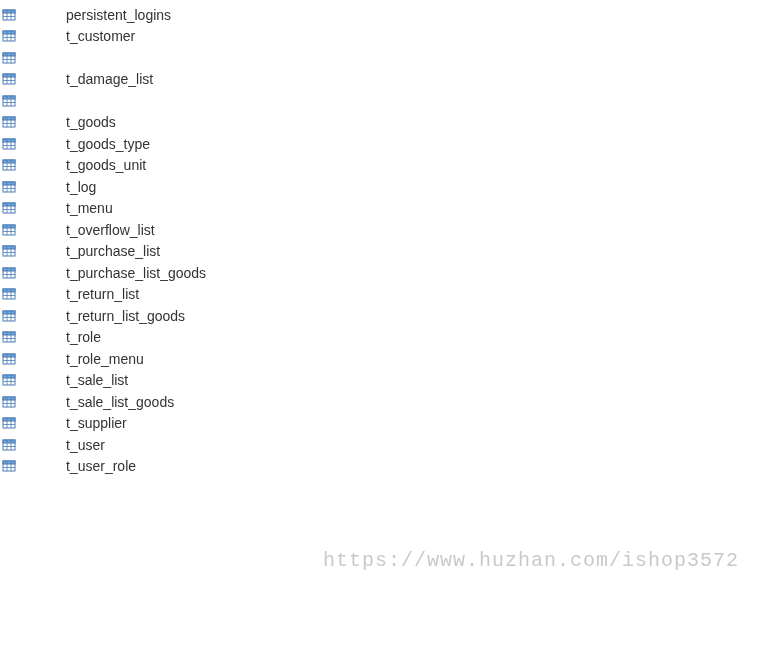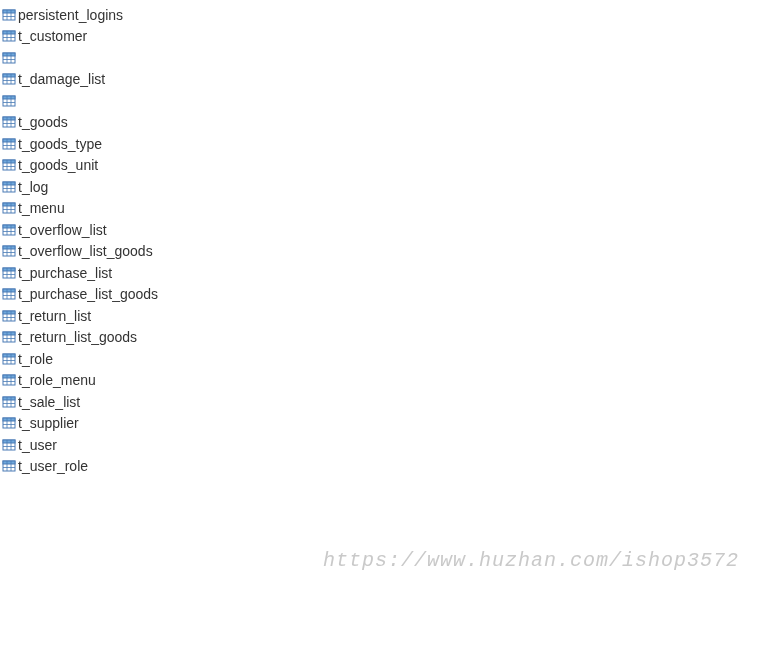--- a/index.html
+++ b/index.html
@@ -27,28 +27,28 @@
       height: 14px;
       margin-right: 2px;
       flex-shrink: 0;
     }
     .table-icon svg {
       display: block;
     }
     .table-label {
       color: #333;
       white-space: nowrap;
+      margin-left: 48px;
     }
     .watermark {
       position: absolute;
       bottom: 80px;
       right: 30px;
       font-family: "Courier New", monospace;
       font-size: 20px;
-      font-style: italic;
       color: #c9c9c9;
       letter-spacing: 1px;
       pointer-events: none;
       user-select: none;
     }
   </style>
 </head>
 <body>
 
 <div class="table-list" id="table-container">
@@ -185,32 +185,20 @@
     <div class="table-row">
       <span class="table-icon">
         <svg width="14" height="14" viewBox="0 0 14 14">
           <rect x="1" y="2" width="12" height="10" fill="#ffffff" stroke="#4a7bb5" stroke-width="1"></rect>
           <rect x="1" y="2" width="12" height="3" fill="#6fa8dc" stroke="#4a7bb5" stroke-width="1"></rect>
           <line x1="5" y1="2" x2="5" y2="12" stroke="#4a7bb5" stroke-width="0.8"></line>
           <line x1="9" y1="2" x2="9" y2="12" stroke="#4a7bb5" stroke-width="0.8"></line>
           <line x1="1" y1="8.5" x2="13" y2="8.5" stroke="#4a7bb5" stroke-width="0.8"></line>
         </svg>
       </span>
-      <span class="table-label">t_overflow_list_goods</span>
-    </div>
-    <div class="table-row">
-      <span class="table-icon">
-        <svg width="14" height="14" viewBox="0 0 14 14">
-          <rect x="1" y="2" width="12" height="10" fill="#ffffff" stroke="#4a7bb5" stroke-width="1"></rect>
-          <rect x="1" y="2" width="12" height="3" fill="#6fa8dc" stroke="#4a7bb5" stroke-width="1"></rect>
-          <line x1="5" y1="2" x2="5" y2="12" stroke="#4a7bb5" stroke-width="0.8"></line>
-          <line x1="9" y1="2" x2="9" y2="12" stroke="#4a7bb5" stroke-width="0.8"></line>
-          <line x1="1" y1="8.5" x2="13" y2="8.5" stroke="#4a7bb5" stroke-width="0.8"></line>
-        </svg>
-      </span>
       <span class="table-label">t_purchase_list</span>
     </div>
     <div class="table-row">
       <span class="table-icon">
         <svg width="14" height="14" viewBox="0 0 14 14">
           <rect x="1" y="2" width="12" height="10" fill="#ffffff" stroke="#4a7bb5" stroke-width="1"></rect>
           <rect x="1" y="2" width="12" height="3" fill="#6fa8dc" stroke="#4a7bb5" stroke-width="1"></rect>
           <line x1="5" y1="2" x2="5" y2="12" stroke="#4a7bb5" stroke-width="0.8"></line>
           <line x1="9" y1="2" x2="9" y2="12" stroke="#4a7bb5" stroke-width="0.8"></line>
           <line x1="1" y1="8.5" x2="13" y2="8.5" stroke="#4a7bb5" stroke-width="0.8"></line>
@@ -270,20 +258,32 @@
       <span class="table-icon">
         <svg width="14" height="14" viewBox="0 0 14 14">
           <rect x="1" y="2" width="12" height="10" fill="#ffffff" stroke="#4a7bb5" stroke-width="1"></rect>
           <rect x="1" y="2" width="12" height="3" fill="#6fa8dc" stroke="#4a7bb5" stroke-width="1"></rect>
           <line x1="5" y1="2" x2="5" y2="12" stroke="#4a7bb5" stroke-width="0.8"></line>
           <line x1="9" y1="2" x2="9" y2="12" stroke="#4a7bb5" stroke-width="0.8"></line>
           <line x1="1" y1="8.5" x2="13" y2="8.5" stroke="#4a7bb5" stroke-width="0.8"></line>
         </svg>
       </span>
       <span class="table-label">t_sale_list</span>
+    </div>
+    <div class="table-row">
+      <span class="table-icon">
+        <svg width="14" height="14" viewBox="0 0 14 14">
+          <rect x="1" y="2" width="12" height="10" fill="#ffffff" stroke="#4a7bb5" stroke-width="1"></rect>
+          <rect x="1" y="2" width="12" height="3" fill="#6fa8dc" stroke="#4a7bb5" stroke-width="1"></rect>
+          <line x1="5" y1="2" x2="5" y2="12" stroke="#4a7bb5" stroke-width="0.8"></line>
+          <line x1="9" y1="2" x2="9" y2="12" stroke="#4a7bb5" stroke-width="0.8"></line>
+          <line x1="1" y1="8.5" x2="13" y2="8.5" stroke="#4a7bb5" stroke-width="0.8"></line>
+        </svg>
+      </span>
+      <span class="table-label">t_sale_list_goods</span>
     </div>
     <div class="table-row">
       <span class="table-icon">
         <svg width="14" height="14" viewBox="0 0 14 14">
           <rect x="1" y="2" width="12" height="10" fill="#ffffff" stroke="#4a7bb5" stroke-width="1"></rect>
           <rect x="1" y="2" width="12" height="3" fill="#6fa8dc" stroke="#4a7bb5" stroke-width="1"></rect>
           <line x1="5" y1="2" x2="5" y2="12" stroke="#4a7bb5" stroke-width="0.8"></line>
           <line x1="9" y1="2" x2="9" y2="12" stroke="#4a7bb5" stroke-width="0.8"></line>
           <line x1="1" y1="8.5" x2="13" y2="8.5" stroke="#4a7bb5" stroke-width="0.8"></line>
         </svg>

